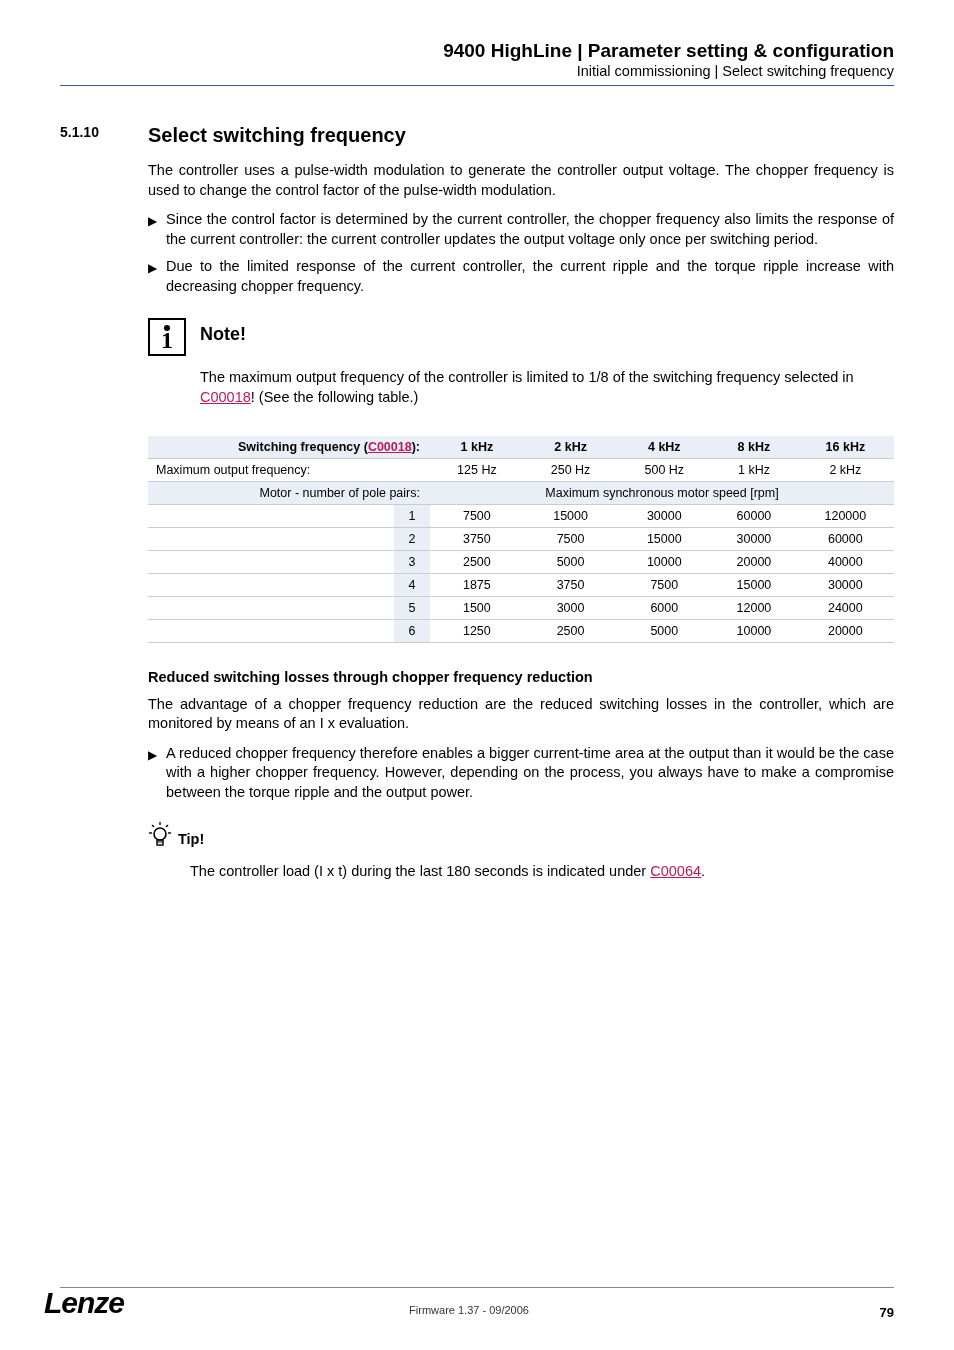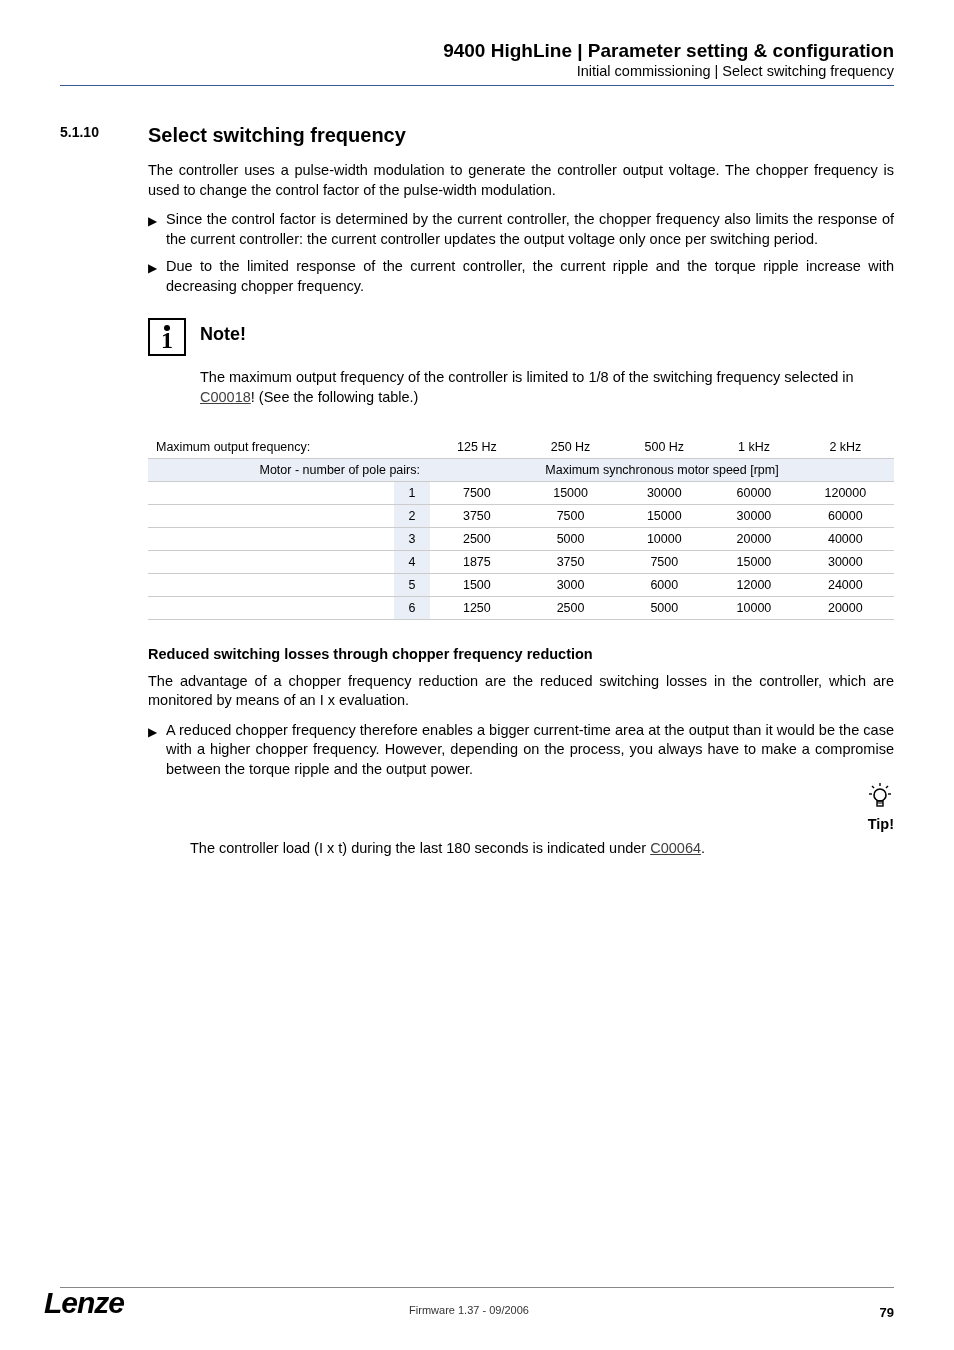--- a/index.html
+++ b/index.html
@@ -29,40 +29,40 @@
   .bullet-item { display: flex; margin-top: 8px; font-size: 14.5px; line-height: 1.35; text-align: justify;}
   .bullet-marker { flex: 0 0 18px; font-size: 12px; padding-top: 3px;}
   .bullet-text { flex: 1; }
 
   .note-block { margin-left: 88px; margin-top: 22px; display: flex; align-items: flex-start; }
   .note-icon { width: 38px; height: 38px; border: 2.5px solid #000; display:flex; align-items:center; justify-content:center; font-family: Georgia, serif; font-weight: bold; font-size: 26px; flex-shrink: 0; position:relative;}
   .note-icon::before{content:"";position:absolute;top:5px;width:6px;height:6px;background:#000;border-radius:50%;}
   .note-icon span{font-family: "Times New Roman", serif; font-weight:bold; font-size:24px; margin-top:6px;}
   .note-title { font-size: 18px; font-weight: bold; margin-left: 14px; margin-top: 6px;}
   .note-text { margin-left: 140px; margin-top: 12px; font-size: 14.5px; line-height: 1.35; }
-  .link { color: #404040; text-decoration: underline; }
+  .link { color: #be185d; text-decoration: underline; }
 
   .tbl-wrap { margin-left: 88px; margin-top: 28px; }
   table { border-collapse: collapse; width: 100%; font-size: 12.5px; }
   td, th { padding: 4px 8px; text-align: center; border-bottom: 1px solid #ccc; }
   .row-hdr { background: #e9eef7; font-weight: bold; }
   .row-hdr td:first-child { text-align: right; font-weight: bold; }
   .row-sub td:first-child { text-align: left; }
   .row-pairs { background: #e9eef7; }
   .row-pairs td:first-child { text-align: right; }
   .row-pairs td.wide { text-align: center; }
   .pp-cell { background: #e9eef7; text-align: center; width: 36px; }
   .label-cell { text-align: right; padding-right:10px; }
   col.c0 { width: 246px; }
   col.cpp { width: 28px; }
   col.cn { width: auto; }
 
   .subhead { margin-left: 88px; margin-top: 26px; font-weight: bold; font-size: 14.5px; }
 
-  .tip-block { margin-left: 88px; margin-top: 4px; display:flex; align-items:flex-end;flex-direction:column; }
+  .tip-block { margin-left: 88px; margin-top: 20px; display:flex; align-items:center; }
   .tip-icon { width: 26px; flex-shrink:0; }
   .tip-title { font-weight: bold; font-size: 14.5px; margin-left: 4px; }
   .tip-text { margin-left: 130px; margin-top: 8px; font-size: 14.5px; }
 
   .footer { position: absolute; bottom: 30px; left: 44px; right: 60px; display:flex; align-items:flex-end; justify-content:space-between; }
   .logo { font-family: Arial, sans-serif; font-weight: 900; font-size: 30px; letter-spacing: -1px; font-style: italic;}
   .foot-center { font-size: 11px; color:#333; position:absolute; left:50%; transform:translateX(-50%); bottom:4px;}
   .foot-page { font-size: 13px; font-weight: bold; }
   .hr-bot { border:none; border-top:1px solid #888; position:absolute; left:60px; right:60px; bottom:62px;}
 </style>
@@ -108,20 +108,30 @@
     <colgroup>
         <col class="c0">
         <col class="cpp">
         <col class="cn">
         <col class="cn">
         <col class="cn">
         <col class="cn">
         <col class="cn">
       </colgroup>
     <tbody>
+        <tr class="row-hdr">
+      <td colspan="2" class="label-cell">
+        <span>Switching frequency (</span><a class="link">C00018</a><span>):</span>
+      </td>
+      <td>1 kHz</td>
+      <td>2 kHz</td>
+      <td>4 kHz</td>
+      <td>8 kHz</td>
+      <td>16 kHz</td>
+    </tr>
     <tr class="row-sub">
       <td colspan="2" class="label-cell">Maximum output frequency:</td>
       <td>125 Hz</td>
       <td>250 Hz</td>
       <td>500 Hz</td>
       <td>1 kHz</td>
       <td>2 kHz</td>
     </tr>
     <tr class="row-pairs">
       <td colspan="2" class="label-cell">Motor - number of pole pairs:</td>

